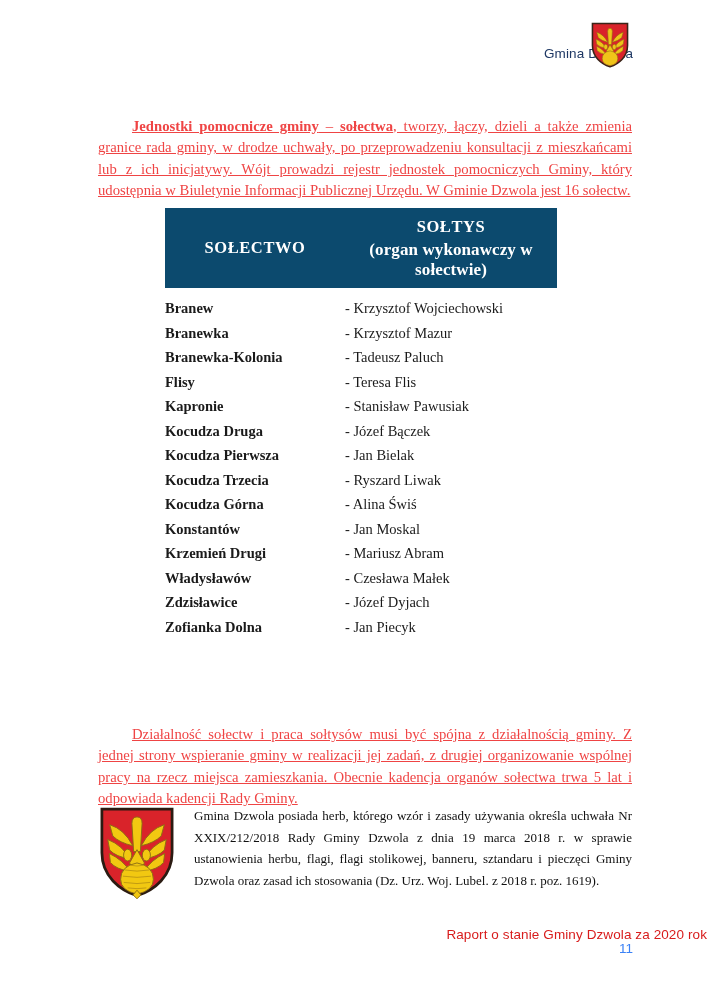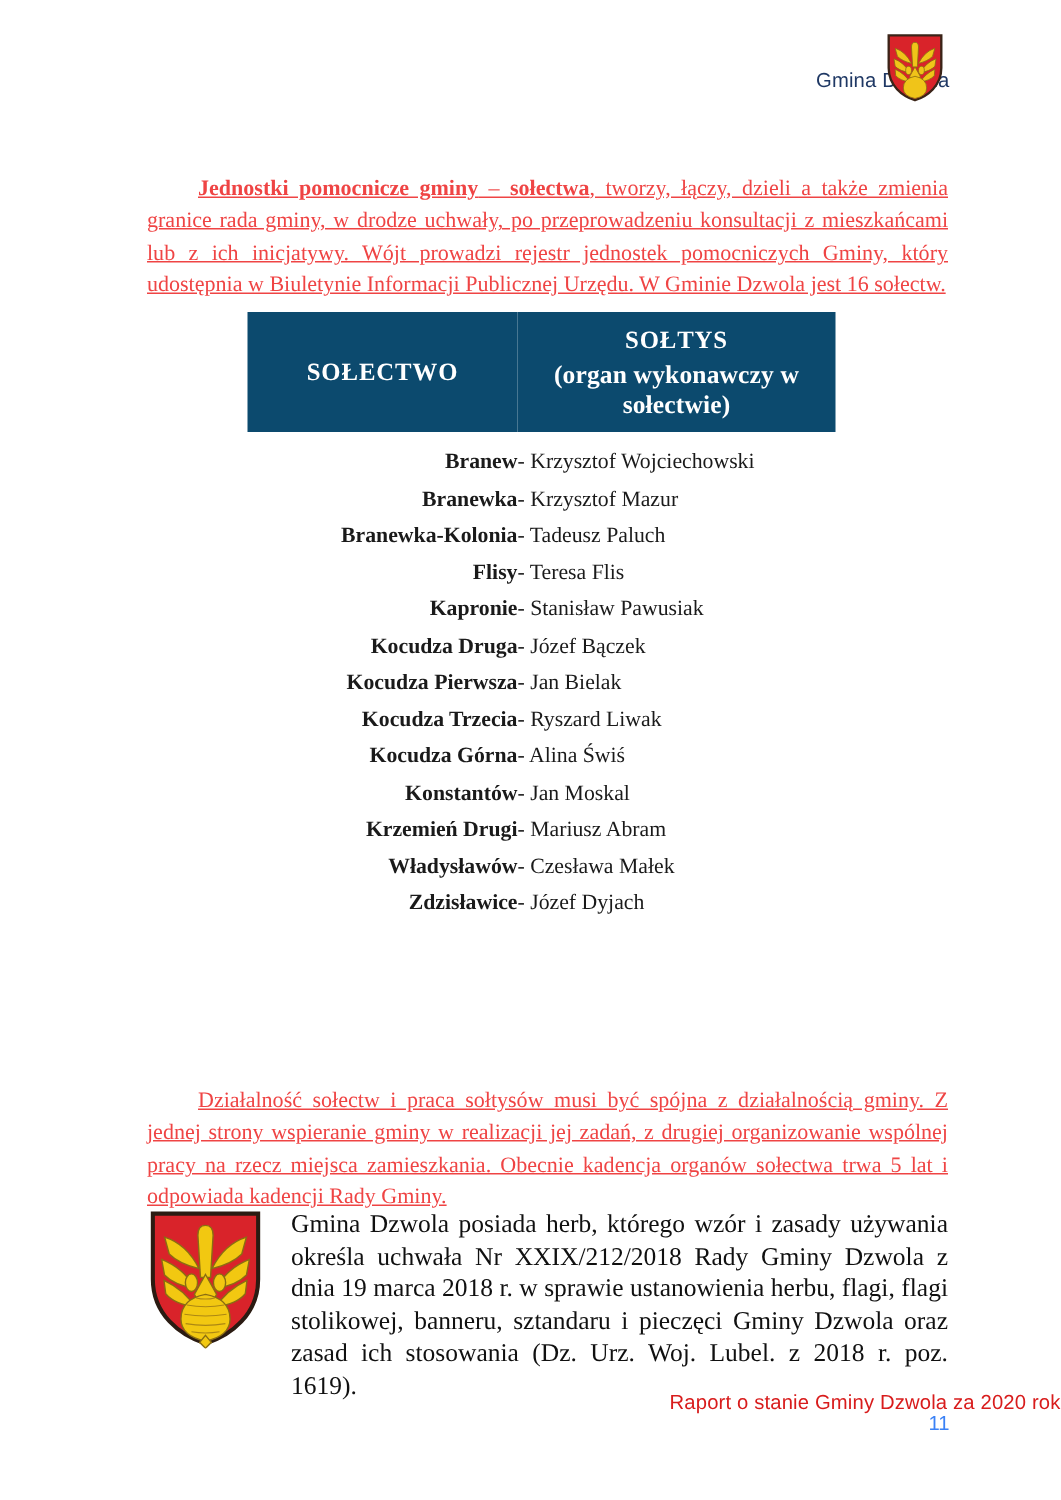--- a/index.html
+++ b/index.html
@@ -113,21 +113,21 @@
   .tbl tbody td {
     padding: 0;
     height: 24.5px;
     font-size: 14.5px;
     line-height: 24.5px;
     border: none;
     vertical-align: middle;
   }
   .td-vill {
     width: 180px;
-    text-align: right;
+    text-align: left;
     font-weight: bold;
     padding-right: 9px;
     box-sizing: border-box;
     white-space: nowrap;
   }
   .td-pers {
     width: 212px;
     text-align: left;
     padding-left: 1px;
     box-sizing: border-box;
@@ -142,21 +142,21 @@
     top: 805px;
     width: 534px;
   }
   .crest-big {
     float: left;
     width: 78px;
     height: 94px;
     margin-right: 18px;
   }
   .crest-text {
-    font-size: 17px;
+    font-size: 13px;
     line-height: 21.6px;
     text-align: justify;
     color: #101010;
     overflow: hidden;
   }
 
   
   .footer-title {
     position: absolute;
     left: 0;
@@ -265,20 +265,24 @@
             <td class="td-vill">Krzemień Drugi</td>
             <td class="td-pers">- Mariusz Abram</td>
           </tr>
           <tr>
             <td class="td-vill">Władysławów</td>
             <td class="td-pers">- Czesława Małek</td>
           </tr>
           <tr>
             <td class="td-vill">Zdzisławice</td>
             <td class="td-pers">- Józef Dyjach</td>
+          </tr>
+          <tr>
+            <td class="td-vill">Zofianka Dolna</td>
+            <td class="td-pers">- Jan Piecyk</td>
           </tr>
         </tbody>
     </table>
   </div>
 
   <p class="para" id="para-activity">
     <span class="indent"></span><span>Działalność sołectw i praca sołtysów musi być spójna z działalnością gminy. Z jednej strony wspieranie gminy w realizacji jej zadań, z drugiej organizowanie wspólnej pracy na rzecz miejsca zamieszkania. Obecnie kadencja organów sołectwa trwa 5 lat i odpowiada kadencji Rady Gminy.</span>
   </p>
 
   <div class="crest-block">

